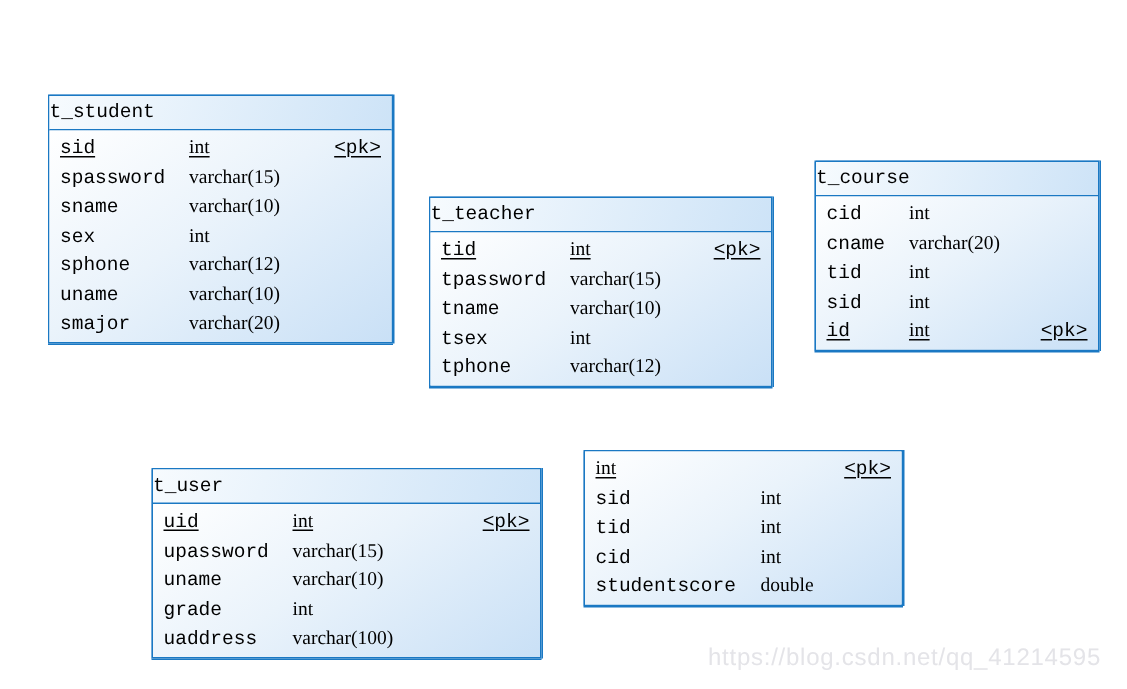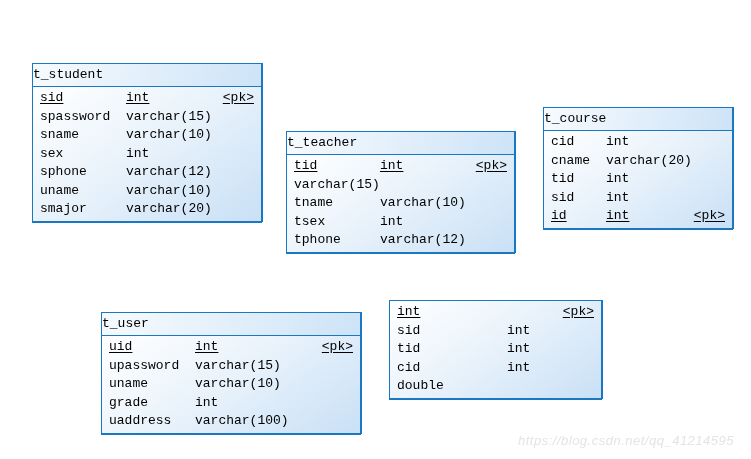--- a/index.html
+++ b/index.html
@@ -33,46 +33,45 @@
     background:linear-gradient(145deg,var(--body-from,#ffffff) 0%,#eaf3fb 45%,var(--body-to,#c9e0f6) 100%);
   }
   .erow{
     display:flex;
     align-items:baseline;
     line-height:18.5px;
     padding:0 7px;
     white-space:nowrap;
   }
   .fname{flex:0 0 auto;}
-  .ftype{flex:0 0 auto;}
+  .ftype{flex:0 0 auto;font-family:Liberation Serif, serif;}
   .fpk{margin-left:auto;}
   .pk .fname,.pk .ftype,.pk .fpk{
     text-decoration:underline;
     text-underline-offset:2px;
   }
   
   .t-student{left:32px;top:63px;width:230px;}
   .t-student .fname{width:86px;}
   .t-teacher{left:286px;top:131px;width:229px;}
   .t-teacher .fname{width:86px;}
   .t-course{left:543px;top:107px;width:190px;}
   .t-course .fname{width:55px;}
   .t-user{left:101px;top:312px;width:260px;}
   .t-user .fname{width:86px;}
   .t-score{left:389px;top:300px;width:213px;}
   .t-score .fname{width:110px;}
   .watermark{
     position:absolute;
     right:17px;bottom:11px;
     font-family:"Liberation Sans","DejaVu Sans",sans-serif;
-    font-size:13px;
+    font-size:16px;
     color:var(--watermark,#e4e4e8);
     letter-spacing:0.5px;
     user-select:none;
-    font-style:italic;
   }
 </style>
 </head>
 <body>
 
 <div class="canvas">
 
   <section class="etable t-student">
     <div class="ehead">t_student</div>
     <div class="ebody">
@@ -110,20 +109,21 @@
 
   <section class="etable t-teacher">
     <div class="ehead">t_teacher</div>
     <div class="ebody">
       <div class="erow pk">
         <span class="fname">tid</span>
         <span class="ftype">int</span>
         <span class="fpk">&lt;pk&gt;</span>
       </div>
       <div class="erow">
+        <span class="fname">tpassword</span>
         <span class="ftype">varchar(15)</span>
       </div>
       <div class="erow">
         <span class="fname">tname</span>
         <span class="ftype">varchar(10)</span>
       </div>
       <div class="erow">
         <span class="fname">tsex</span>
         <span class="ftype">int</span>
       </div>
@@ -200,19 +200,20 @@
       </div>
       <div class="erow">
         <span class="fname">tid</span>
         <span class="ftype">int</span>
       </div>
       <div class="erow">
         <span class="fname">cid</span>
         <span class="ftype">int</span>
       </div>
       <div class="erow">
+        <span class="fname">studentscore</span>
         <span class="ftype">double</span>
       </div>
     </div>
   </section>
 
   <div class="watermark">https://blog.csdn.net/qq_41214595</div>
 </div>
 
 </body></html>

